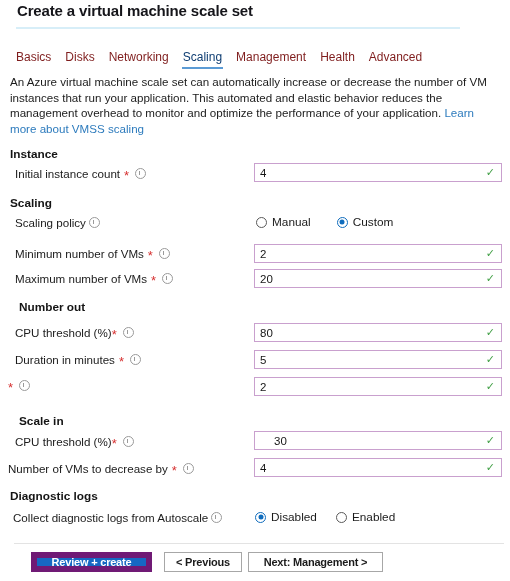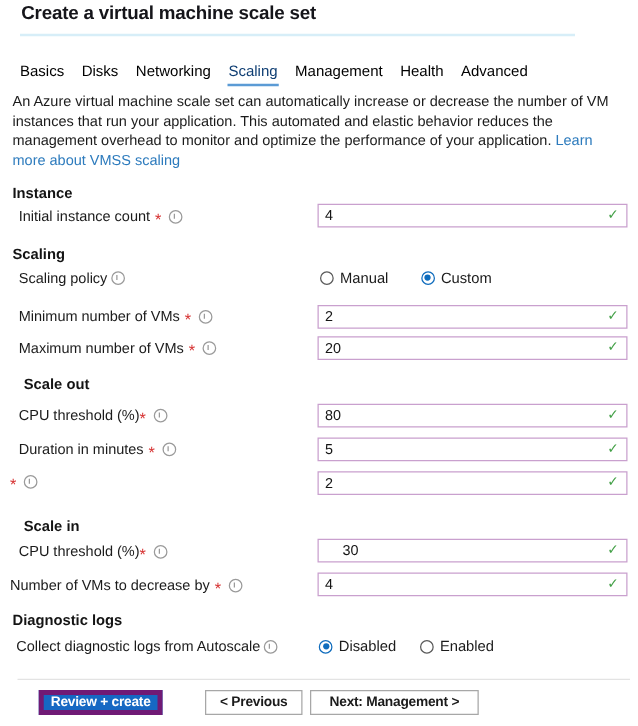--- a/index.html
+++ b/index.html
@@ -40,21 +40,21 @@
   .tabs {
     position: absolute;
     left: 9px;
     top: 50px;
     display: flex;
     align-items: flex-end;
     gap: 0px;
   }
   .tab {
     font-size: 12px;
-    color: #000000;
+    color: #7f1d1d;
     padding: 0 7px 5px 7px;
     position: relative;
     white-space: nowrap;
     cursor: pointer;
   }
   .tab.active {
     color: #0f3e73;
   }
   .tab.active::after {
     content: "";
@@ -217,23 +217,23 @@
     font-size: 11px;
     font-weight: bold;
     display: flex;
     align-items: center;
     justify-content: center;
     cursor: pointer;
     letter-spacing: -0.2px;
   }
   .btn-primary {
     left: 31px;
-    width: 99px;
+    width: 121px;
     background: #1668c3;
-    border: 4px solid #701a75;
+    border: 6px solid #701a75;
     color: #ffffff;
   }
   .btn-secondary {
     background: #ffffff;
     border: 1px solid #a7a7a7;
     color: #1b1b1b;
     font-weight: bold;
   }
   .btn-prev { left: 164px; width: 78px; }
   .btn-next { left: 248px; width: 135px; }
@@ -300,21 +300,21 @@
 <div class="row-label" style="left:15px; top:272px;">
   <span>Maximum number of VMs</span>
   <span class="req">*</span>
   <span class="info-icon"></span>
 </div>
 <div class="field" style="top:269px;">
   <span class="value">20</span>
   <span class="check">✓</span>
 </div>
 
-<div class="section-head" style="left:19px; top:300px;">Scale out</div>
+<div class="section-head" style="left:19px; top:300px;">Number out</div>
 
 <div class="row-label" style="left:15px; top:326px;">
   <span>CPU threshold (%)</span>
   <span class="req tight">*</span>
   <span class="info-icon"></span>
 </div>
 <div class="field" style="top:323px;">
   <span class="value">80</span>
   <span class="check">✓</span>
 </div>

